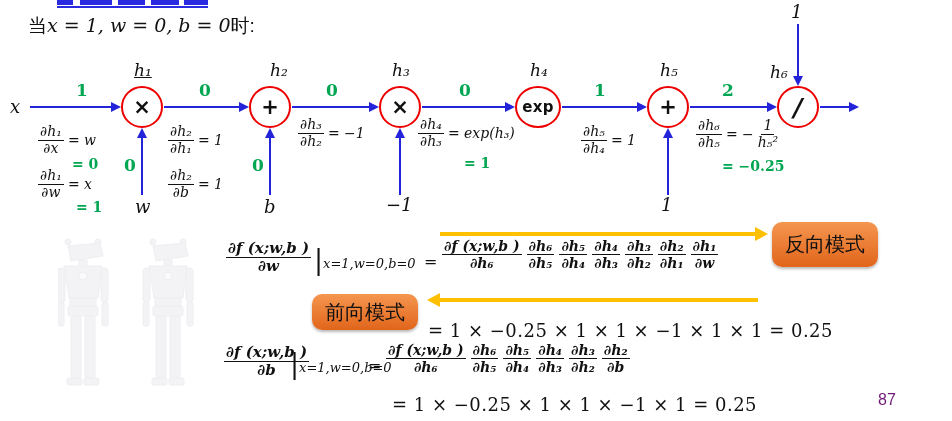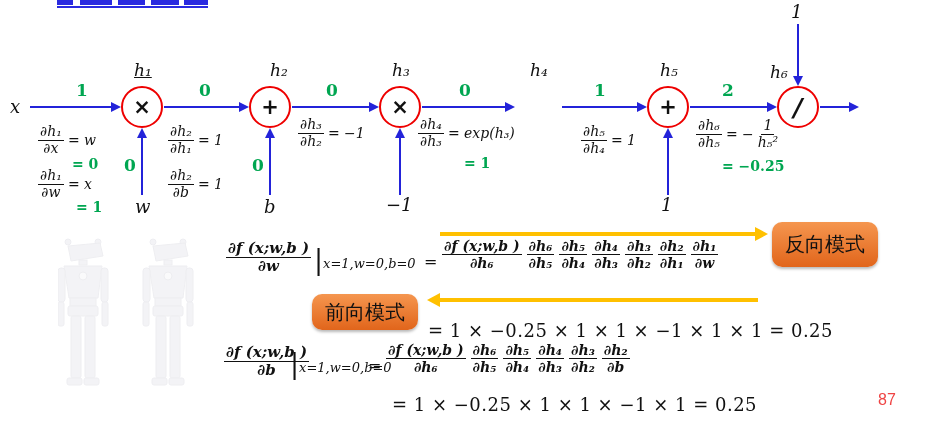--- a/index.html
+++ b/index.html
@@ -40,35 +40,38 @@
   .ol{position:absolute;height:3.6px;background:#ffc000;}
   .otr{position:absolute;width:0;height:0;border-top:7px solid transparent;border-bottom:7px solid transparent;border-left:13px solid #ffc000;}
   .otl{position:absolute;width:0;height:0;border-top:7px solid transparent;border-bottom:7px solid transparent;border-right:13px solid #ffc000;}
   .badge{position:absolute;background:linear-gradient(#f5964f,#e1651b);border-radius:10px;
          display:flex;align-items:center;justify-content:center;font-size:20px;color:#111;
          box-shadow:0 2px 3px rgba(0,0,0,.28);}
   
   .titlefrag{position:absolute;background:#2a2ae0;}
   .cline{position:absolute;font-size:19px;}
   .cline .m{font:italic 19px "DejaVu Serif",serif;}
-  .pagenum{position:absolute;font:16px "Liberation Sans",sans-serif;color:#ef4444;}
+  .pagenum{position:absolute;font:16px "Liberation Sans",sans-serif;color:#701a75;}
   .robots{position:absolute;opacity:.55;}
 </style>
 </head>
 <body>
 
 <div class="stage">
 
   <div class="titlefrag" style="left:57px;top:0;width:16px;height:5px;"></div>
   <div class="titlefrag" style="left:80px;top:0;width:32px;height:5px;"></div>
   <div class="titlefrag" style="left:118px;top:0;width:27px;height:5px;"></div>
   <div class="titlefrag" style="left:151px;top:0;width:28px;height:5px;"></div>
   <div class="titlefrag" style="left:184px;top:0;width:24px;height:5px;"></div>
   <div class="titlefrag" style="left:57px;top:6px;width:151px;height:2px;"></div>
 
+  <div class="cline" style="left:28px;top:13px;">
+    <span>当</span><span class="m">x = 1, w = 0, b = 0</span><span>时:</span>
+  </div>
 
   <div class="hl" style="left:30px;top:105.8px;width:82px;"></div>
   <div class="tr" style="left:111px;top:102px;"></div>
   <div class="hl" style="left:164px;top:105.8px;width:76px;"></div>
   <div class="tr" style="left:239px;top:102px;"></div>
   <div class="hl" style="left:292px;top:105.8px;width:78px;"></div>
   <div class="tr" style="left:369px;top:102px;"></div>
   <div class="hl" style="left:422px;top:105.8px;width:84px;"></div>
   <div class="tr" style="left:505px;top:102px;"></div>
   <div class="hl" style="left:562px;top:105.8px;width:76px;"></div>
@@ -91,20 +94,23 @@
   <div class="td" style="left:793px;top:76px;"></div>
 
   <div class="node" style="left:121px;top:86px;">
       <span>×</span>
     </div>
   <div class="node" style="left:249px;top:86px;">
       <span>+</span>
     </div>
   <div class="node" style="left:379px;top:86px;">
       <span>×</span>
+    </div>
+  <div class="node wide" style="left:515px;top:86px;">
+      <span>exp</span>
     </div>
   <div class="node" style="left:647px;top:86px;">
       <span>+</span>
     </div>
   <div class="node slash" style="left:777px;top:86px;">
       <span>/</span>
     </div>
 
   <div class="nlab" style="left:134px;top:60px;text-decoration:underline;">h₁</div>
   <div class="nlab" style="left:270px;top:60px;">h₂</div>

